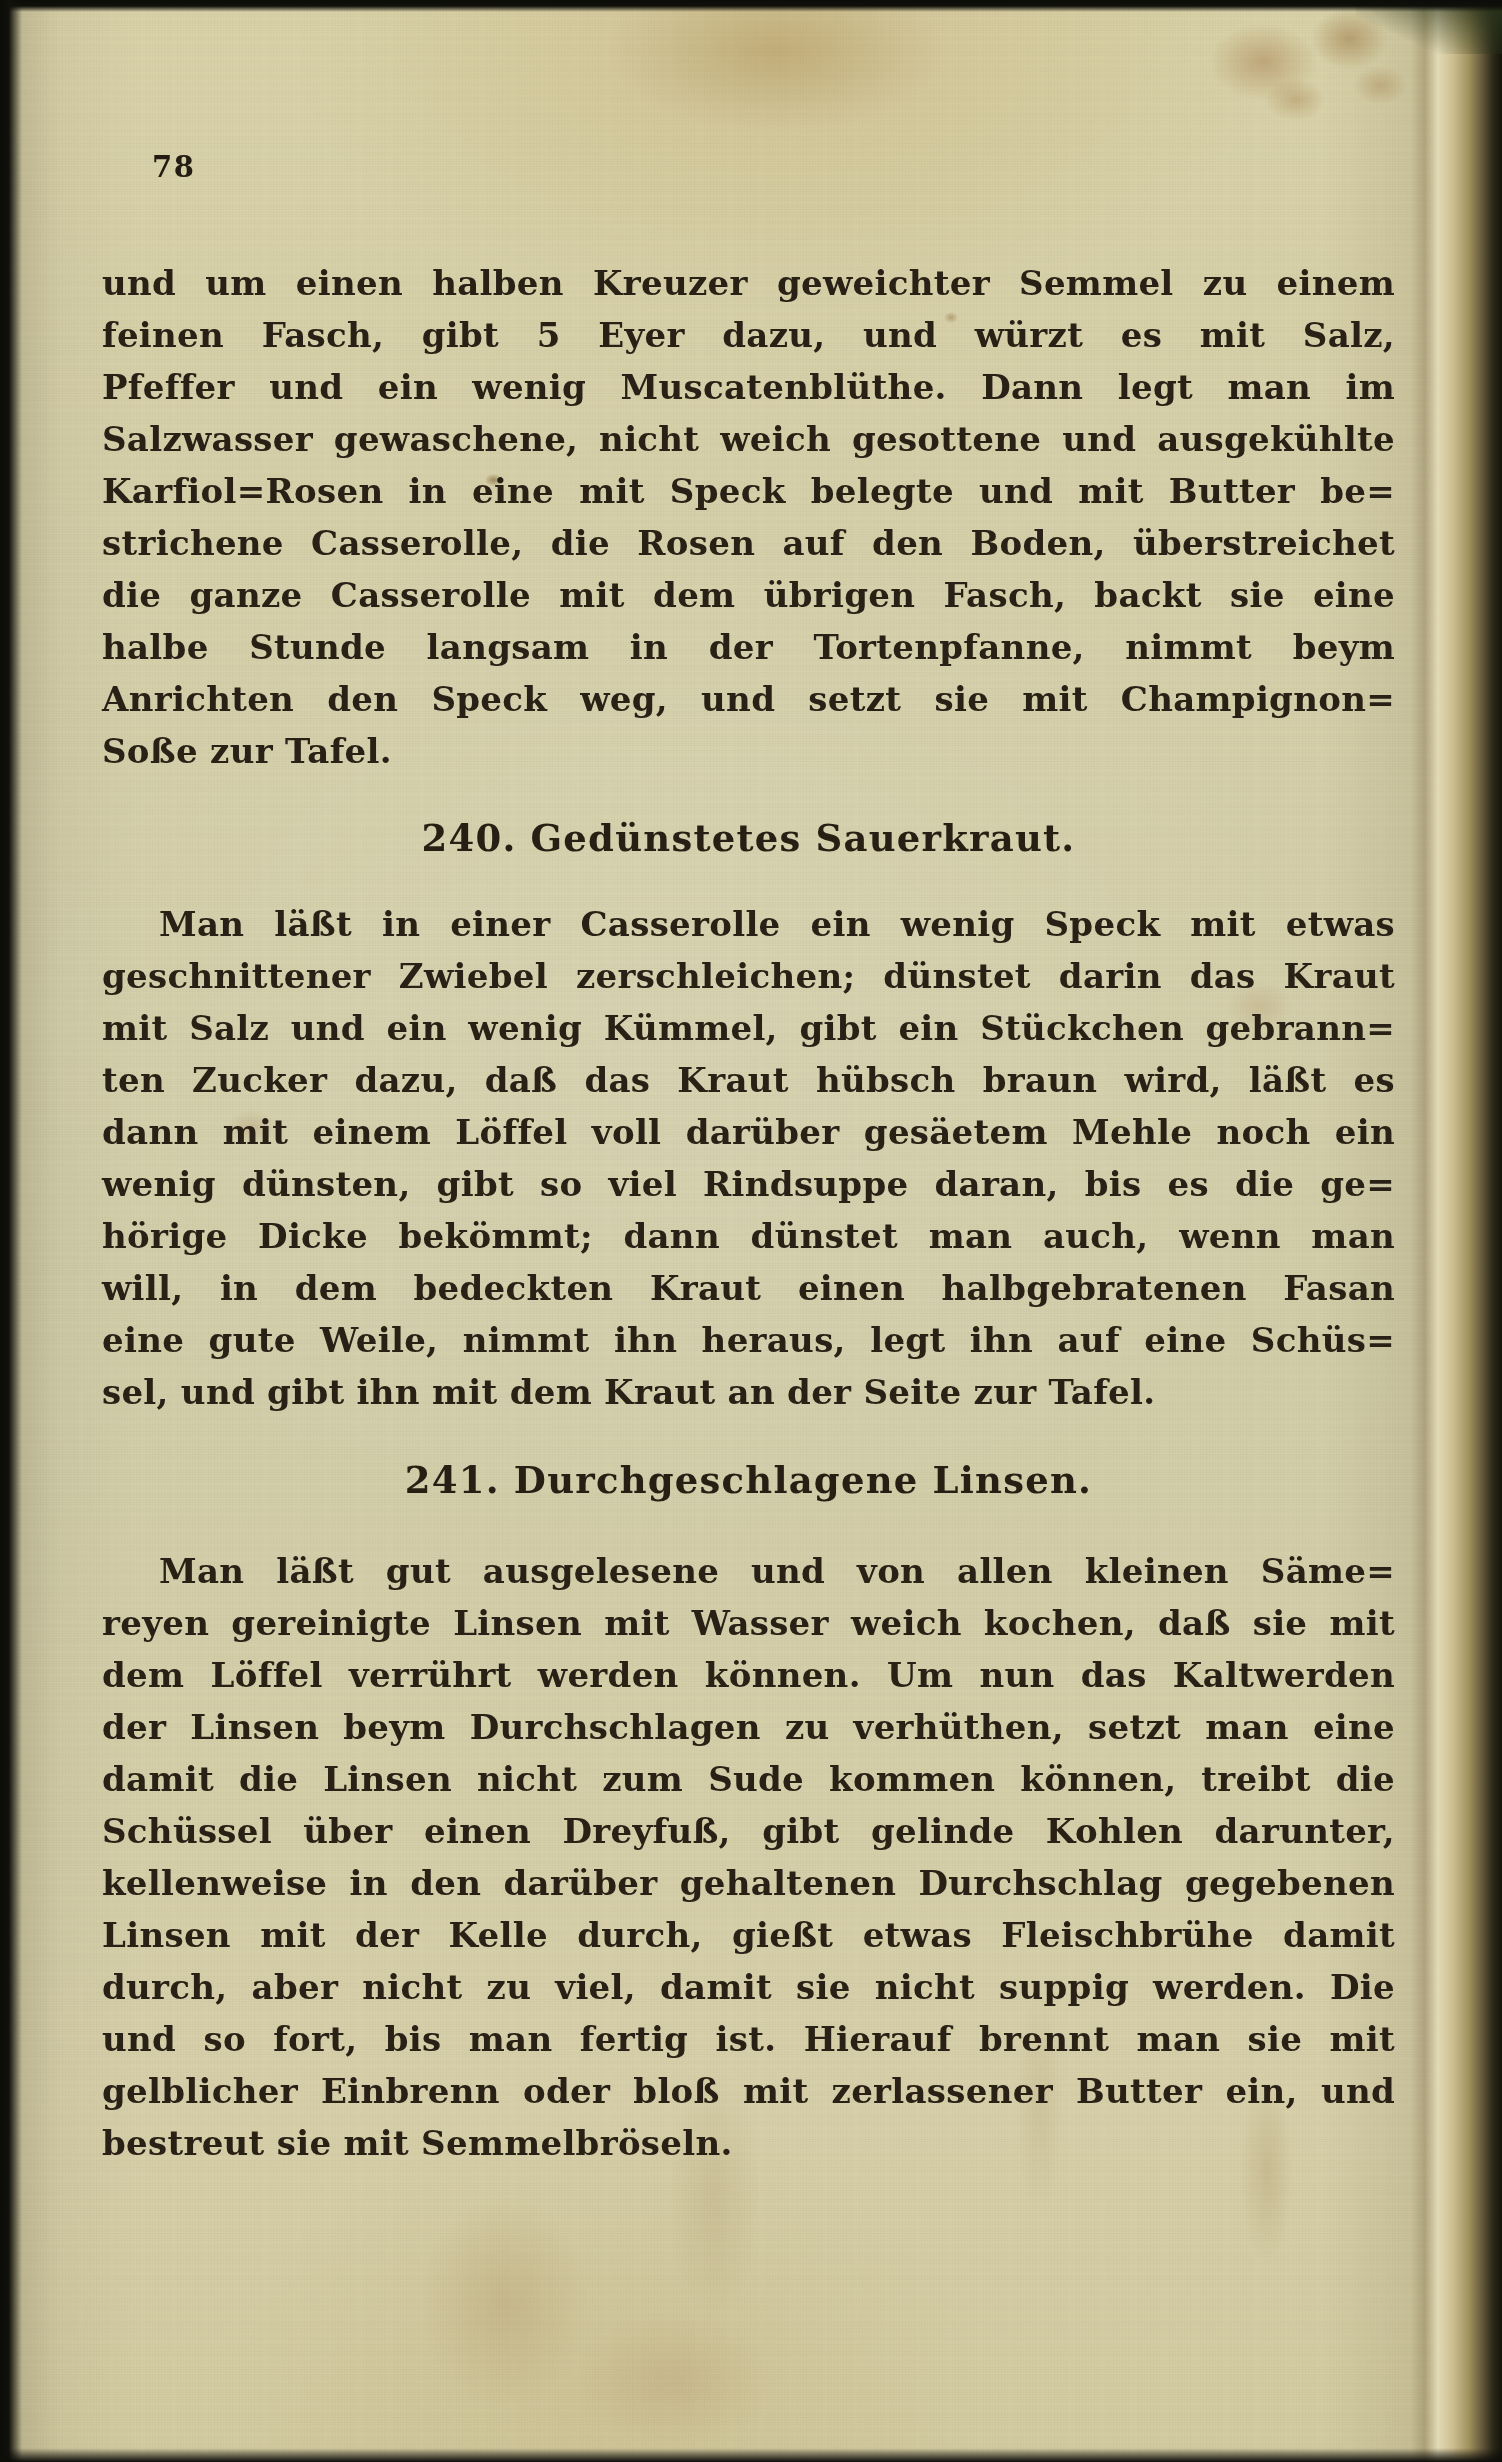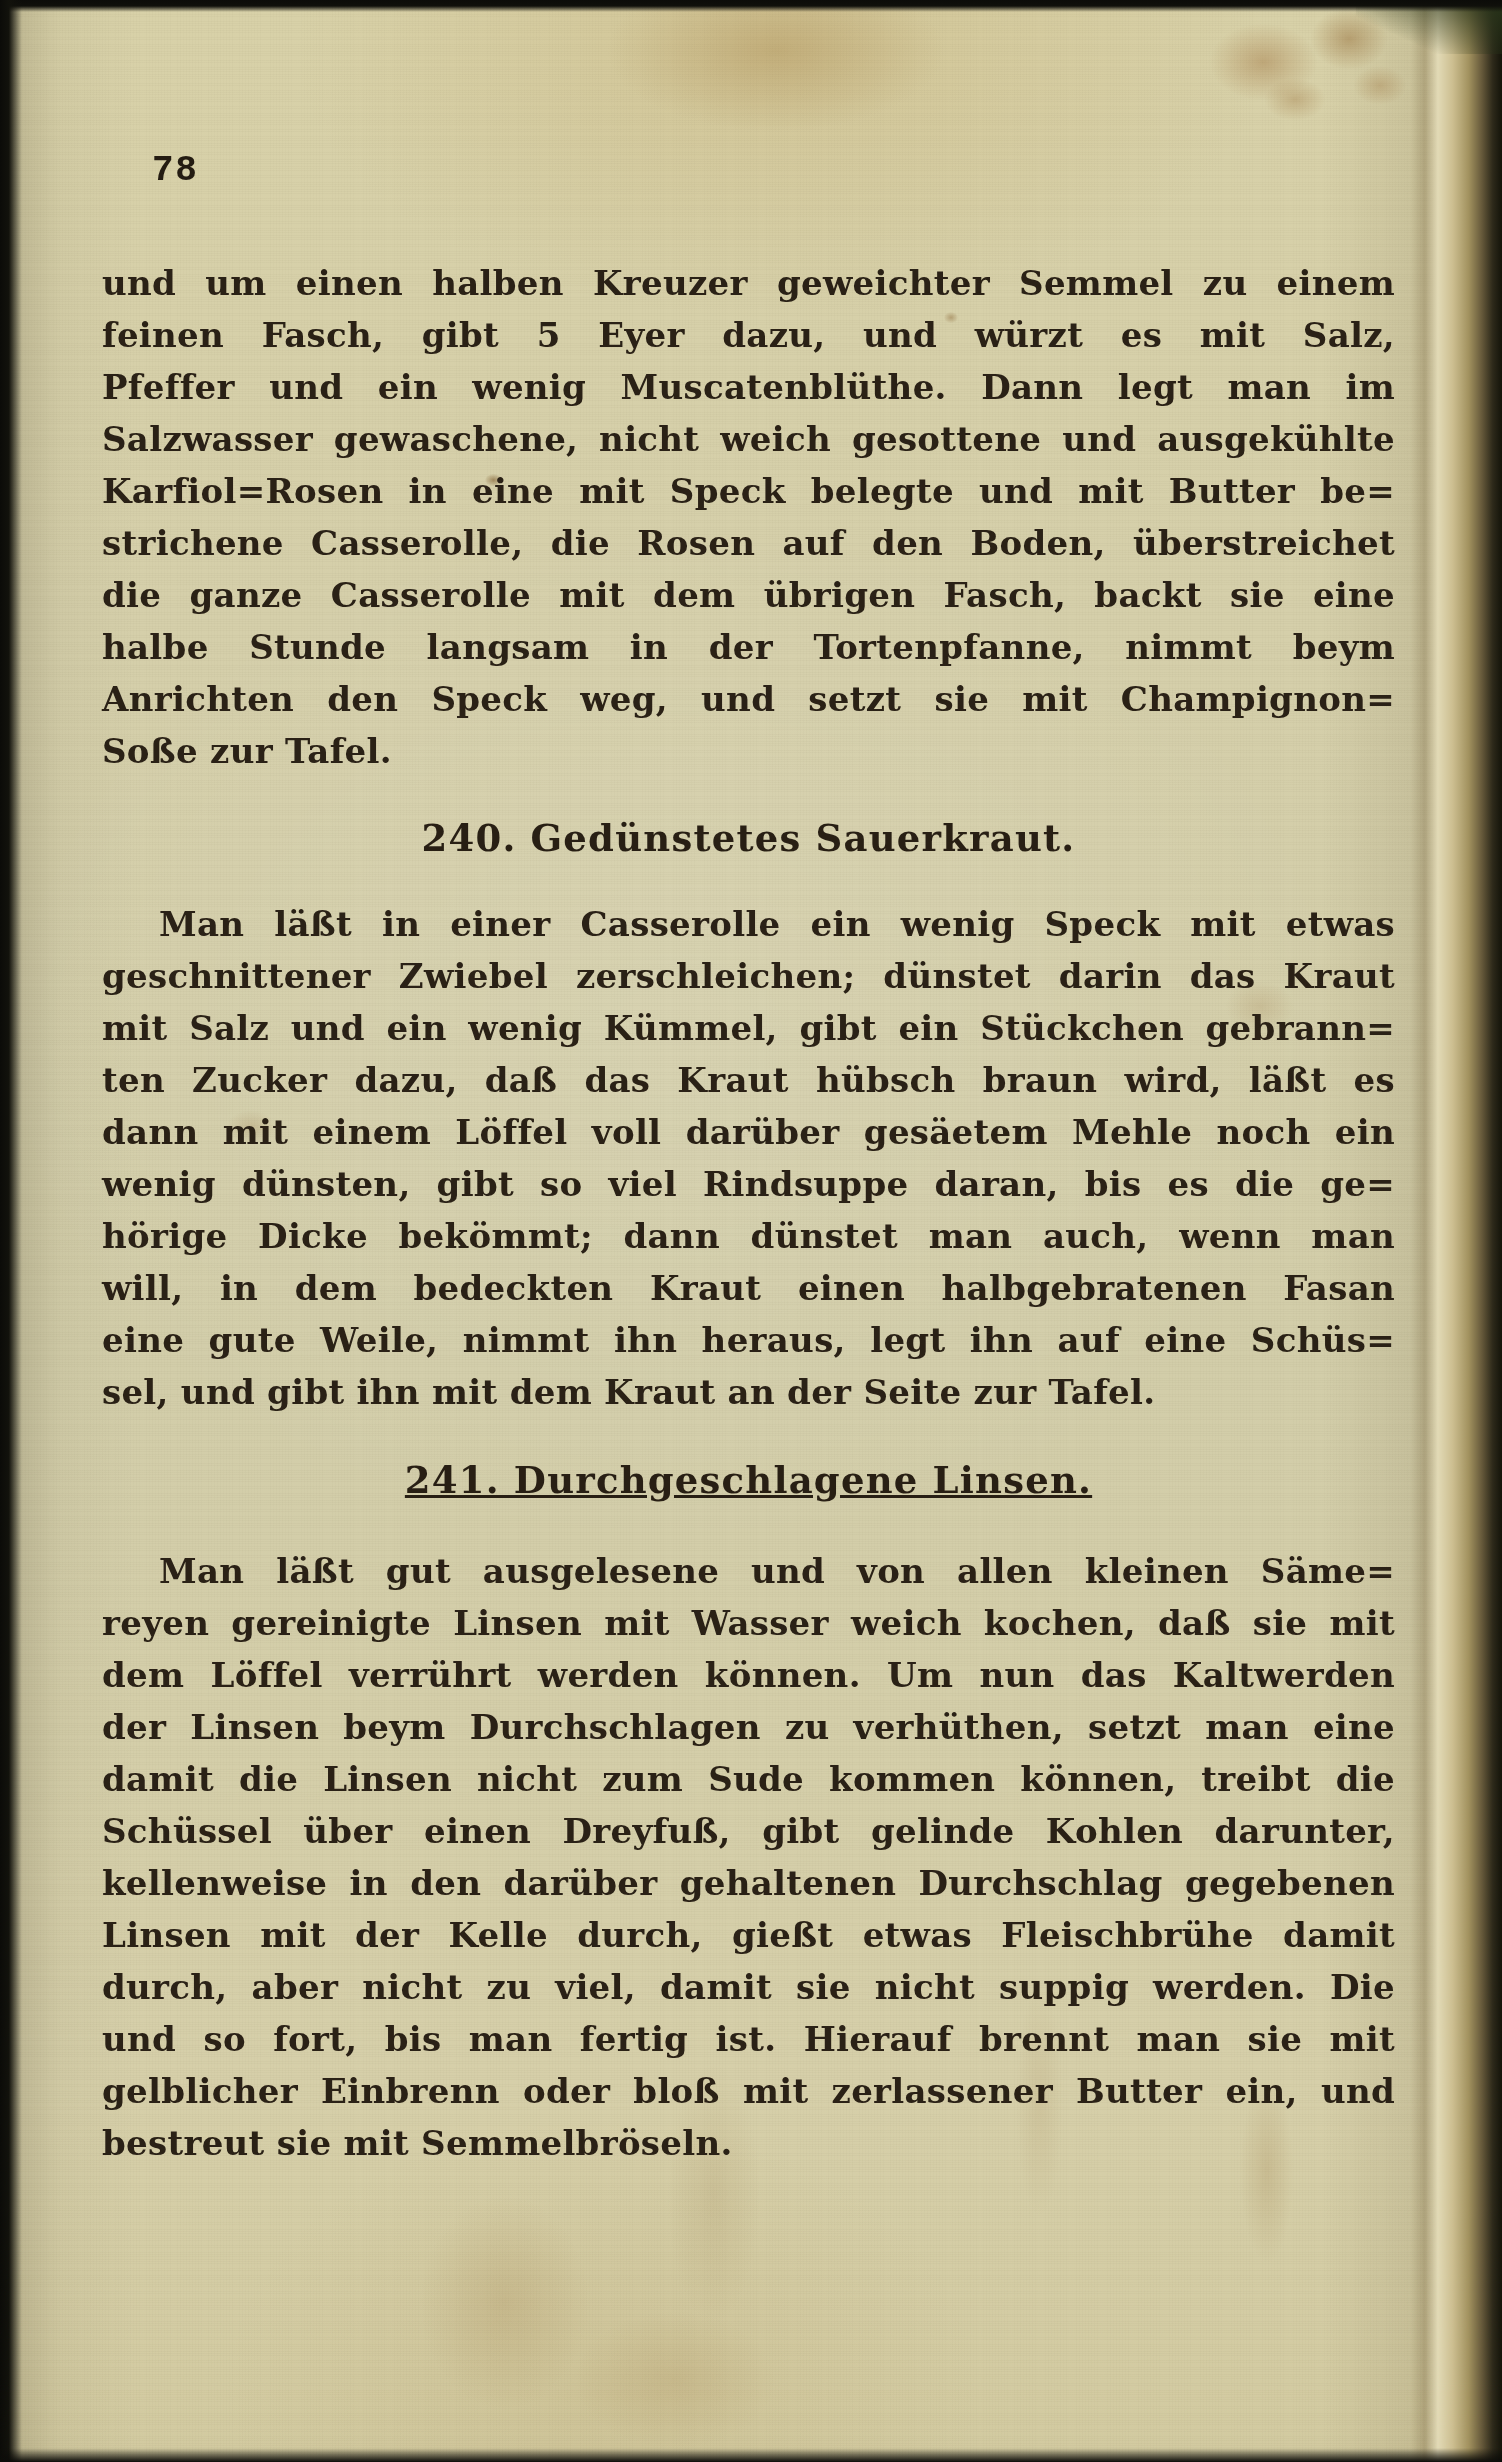--- a/index.html
+++ b/index.html
@@ -27,25 +27,24 @@
     background-image:
       repeating-linear-gradient(0deg, rgba(95,85,55,0.030) 0 0.8px, rgba(0,0,0,0) 0.8px 2.3px),
       repeating-linear-gradient(90deg, rgba(95,85,55,0.025) 0 0.8px, rgba(0,0,0,0) 0.8px 3.1px);
   }
   .stain { position: absolute; border-radius: 50%; pointer-events: none; }
 
   .page-number {
     position: absolute;
     left: 152px;
     top: 150px;
-    font-size: 36px;
+    font-size: 29px;
     font-weight: 700;
     color: #241c12;
     letter-spacing: 1.6px;
-    font-family: Liberation Mono, monospace;
   }
   .text-block {
     position: absolute;
     left: 102px;
     top: 257px;
     width: 1293px;
     color: #2a2116;
     font-size: 34px;
     font-weight: 700;
     line-height: 52px;
@@ -62,21 +61,21 @@
   .heading {
     font-size: 37px;
     font-weight: 700;
     line-height: 52px;
     text-align: right;
     text-align-last: center;
     letter-spacing: 1.2px;
     margin: 35px 0 34px 0;
     color: #281f14;
   }
-  .heading.second { margin: 36px 0 39px 0; text-decoration: underline; }
+  .heading.second { margin: 36px 0 39px 0; }
 
   .edge-top {
     position: absolute; top: 0; left: 0; width: 100%; height: 12.4px;
     background: linear-gradient(180deg, #0c0c09 0%, #10100b 50%, rgba(16,16,11,0) 100%);
   }
   .edge-left {
     position: absolute; top: 0; left: 0; width: 22px; height: 100%;
     background: linear-gradient(90deg, #0b0b08 0%, #12120c 40%, rgba(18,18,12,0) 100%);
   }
   .edge-bottom {

